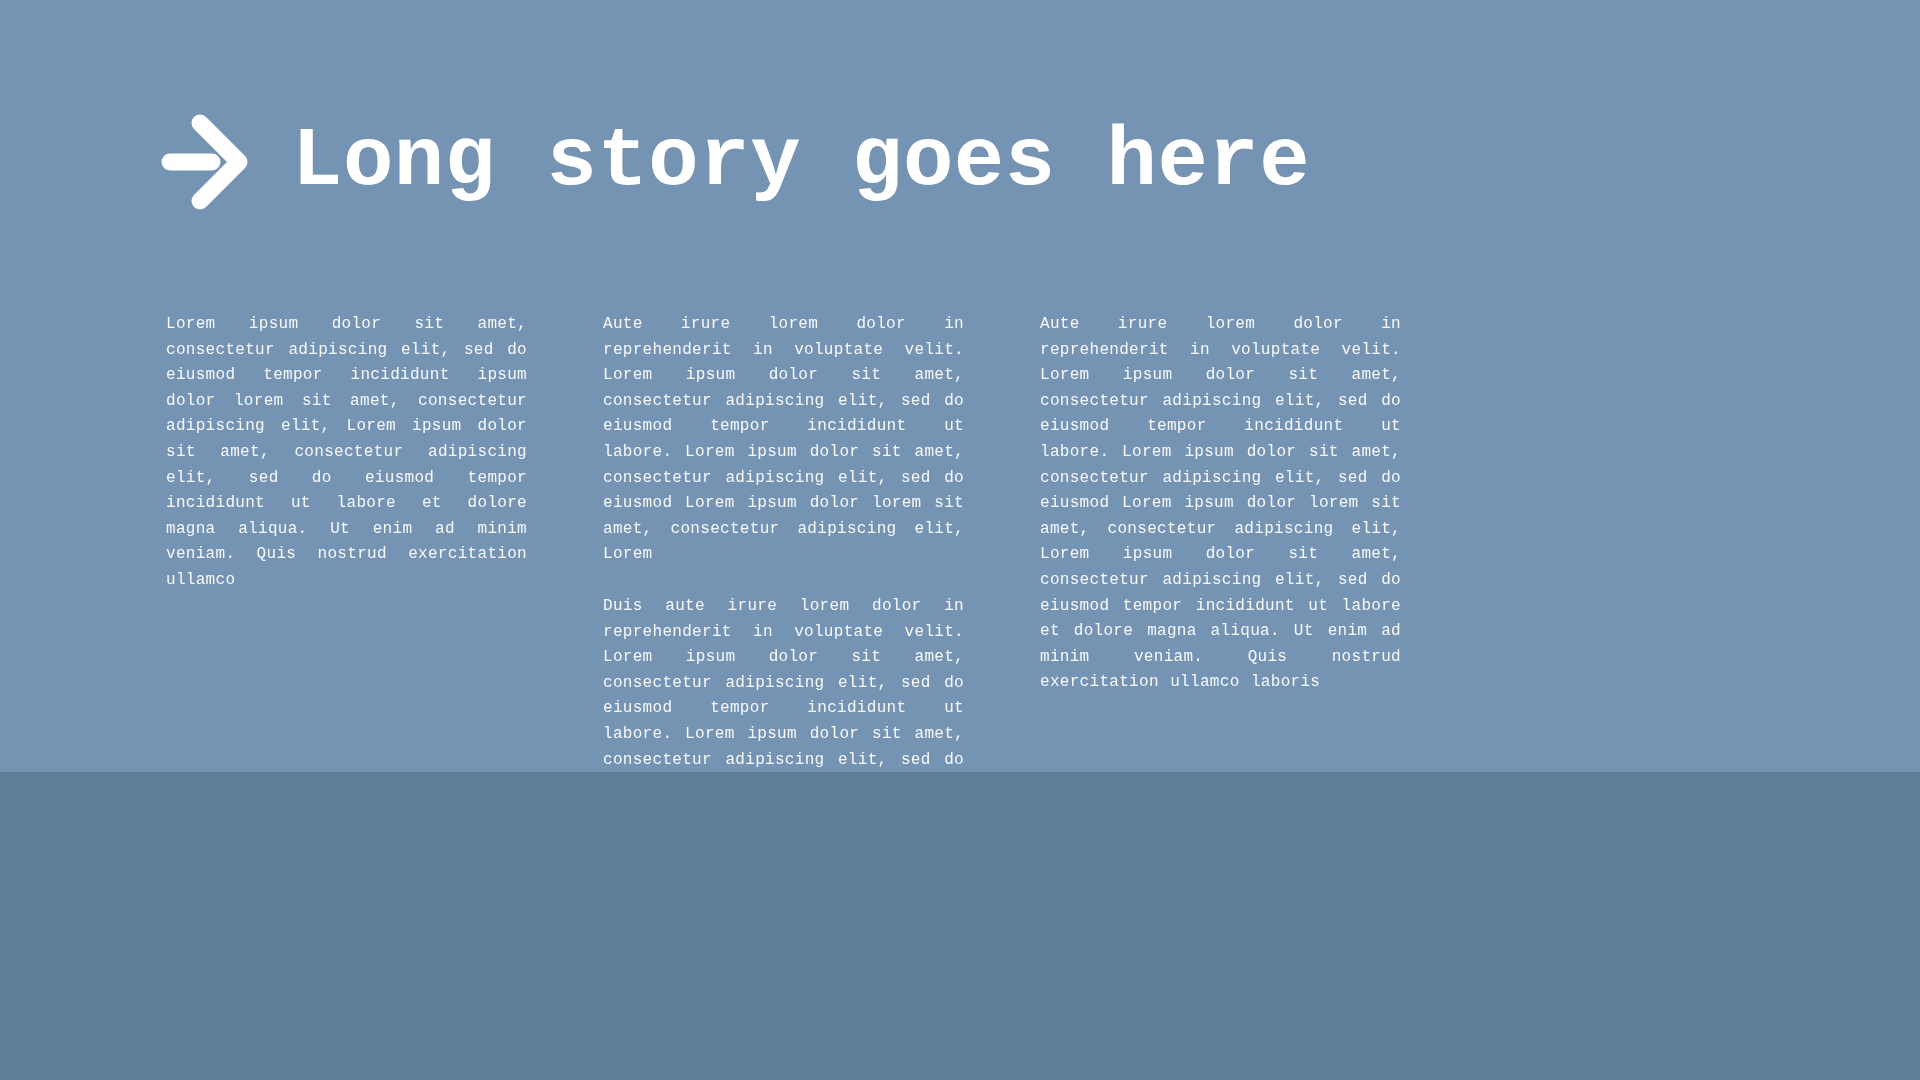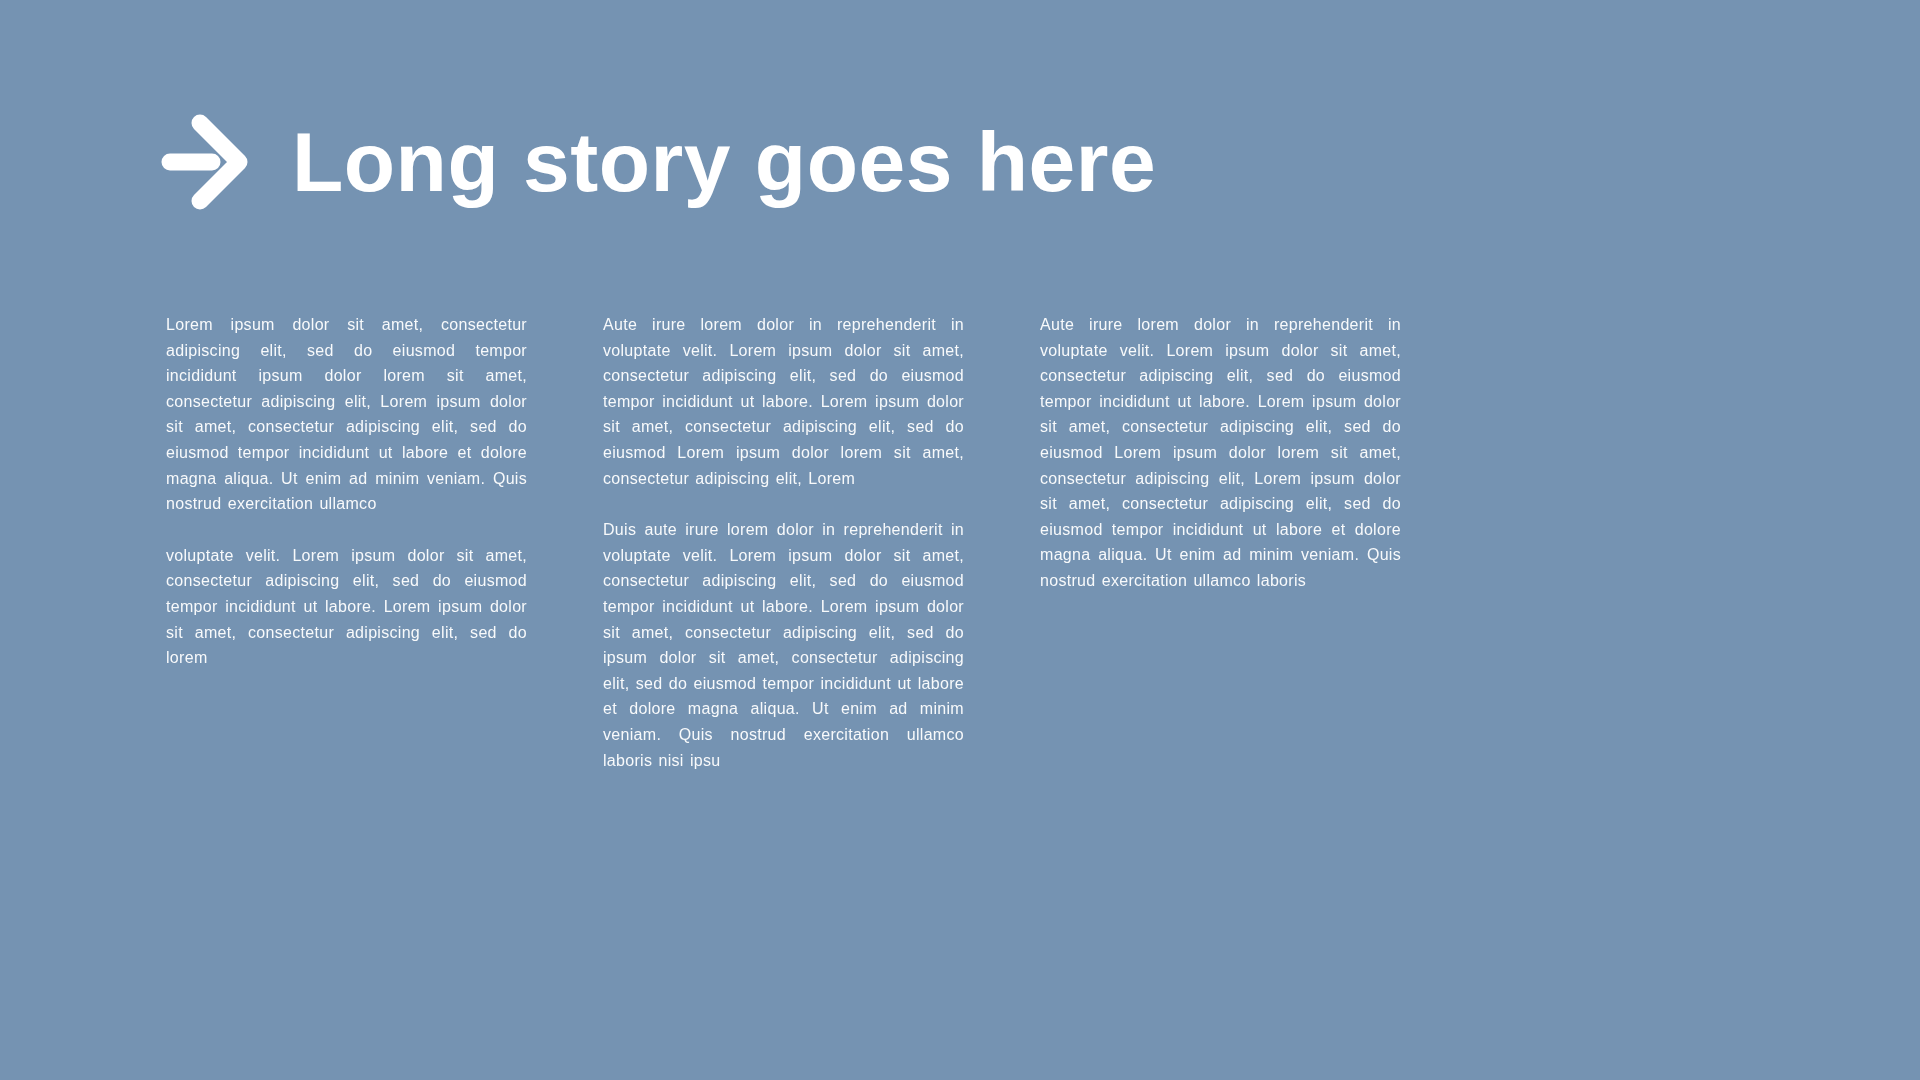--- a/index.html
+++ b/index.html
@@ -3,23 +3,23 @@
 <meta charset="utf-8">
 <style>
   html, body {
     margin: 0;
     padding: 0;
     background: #5f7d99;
   }
   .slide {
     position: relative;
     width: 1920px;
-    height: 1080px;
+    height: 772px;
     background: #7593B2;
-    font-family: Liberation Sans, sans-serif;
+    font-family: Liberation Mono, monospace;
     overflow: hidden;
   }
   .title-row {
     position: absolute;
     left: 160px;
     top: 112px;
     display: flex;
     align-items: center;
   }
   .arrow {
@@ -75,21 +75,20 @@
         </g>
       </svg>
     </span>
     <h1 class="title">Long story goes here</h1>
   </header>
 
   <main class="columns">
 
     <section class="col">
       <p>Lorem ipsum dolor sit amet, consectetur adipiscing elit, sed do eiusmod tempor incididunt ipsum dolor lorem sit amet, consectetur adipiscing elit,  Lorem ipsum dolor sit amet, consectetur adipiscing elit, sed do eiusmod tempor incididunt ut labore et dolore magna aliqua. Ut enim ad minim veniam. Quis nostrud exercitation ullamco</p>
-      <p>voluptate velit. Lorem ipsum dolor sit amet, consectetur adipiscing elit, sed do eiusmod tempor incididunt ut labore. Lorem ipsum dolor sit amet, consectetur adipiscing elit, sed do lorem</p>
     </section>
 
     <section class="col">
       <p>Aute irure lorem dolor in reprehenderit in voluptate velit. Lorem ipsum dolor sit amet, consectetur adipiscing elit, sed do eiusmod tempor incididunt ut labore. Lorem ipsum dolor sit amet, consectetur adipiscing elit, sed do eiusmod Lorem ipsum dolor lorem sit amet, consectetur adipiscing elit,  Lorem</p>
       <p>Duis aute irure lorem dolor in reprehenderit in voluptate velit. Lorem ipsum dolor sit amet, consectetur adipiscing elit, sed do eiusmod tempor incididunt ut labore. Lorem ipsum dolor sit amet, consectetur adipiscing elit, sed do ipsum dolor sit amet, consectetur adipiscing elit, sed do eiusmod tempor incididunt ut labore et dolore magna aliqua. Ut enim ad minim veniam. Quis nostrud exercitation ullamco laboris nisi ipsu</p>
     </section>
 
     <section class="col">
       <p>Aute irure lorem dolor in reprehenderit in voluptate velit. Lorem ipsum dolor sit amet, consectetur adipiscing elit, sed do eiusmod tempor incididunt ut labore. Lorem ipsum dolor sit amet, consectetur adipiscing elit, sed do eiusmod Lorem ipsum dolor lorem sit amet, consectetur adipiscing elit,  Lorem ipsum dolor sit amet, consectetur adipiscing elit, sed do eiusmod tempor incididunt ut labore et dolore magna aliqua. Ut enim ad minim veniam. Quis nostrud exercitation ullamco laboris</p>
     </section>

